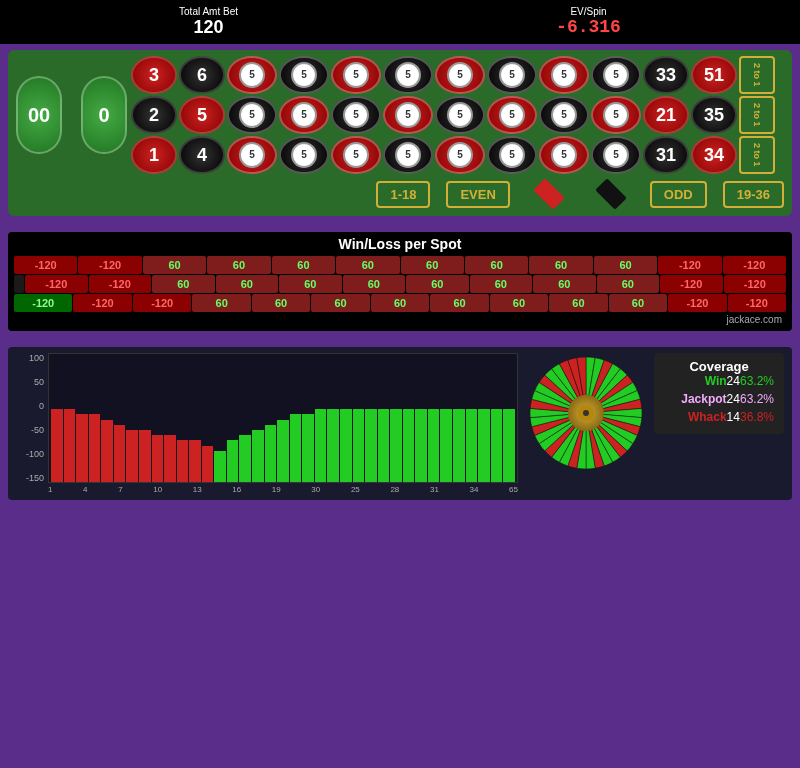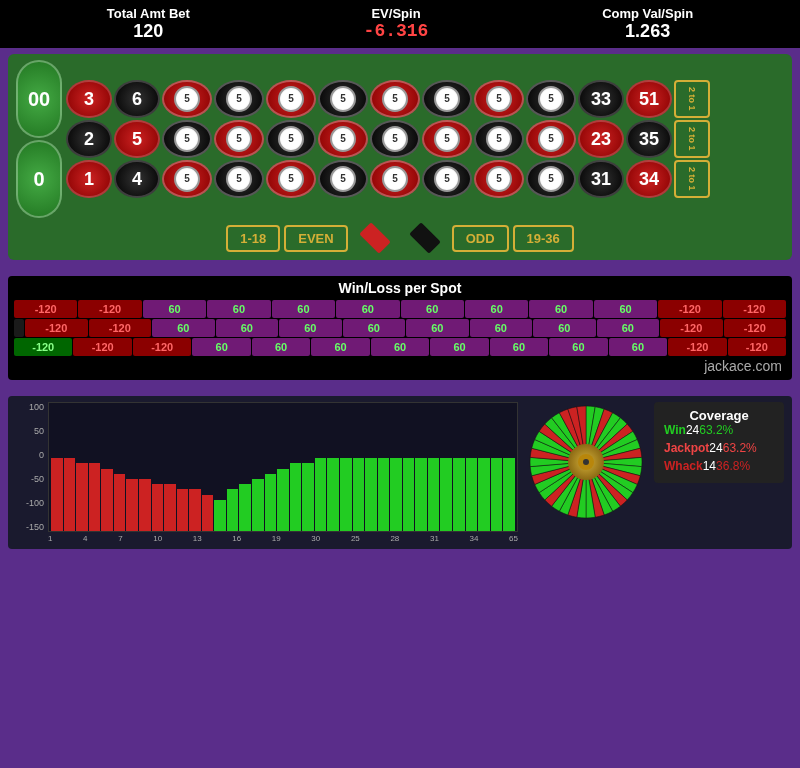--- a/index.html
+++ b/index.html
@@ -14,42 +14,42 @@
     
     .stats-bar {
       background: #000;
       color: #fff;
       display: flex;
       justify-content: space-around;
       padding: 6px 20px;
       text-align: center;
     }
     .stats-bar .stat-label {
-      font-size: 13px;
-      font-weight: bold;
+      font-size: 10px;
+      font-weight: normal;
     }
     .stats-bar .stat-value {
       font-size: 18px;
       font-weight: bold;
     }
     .stat-value.negative { color: #ff4444; font-family: Liberation Mono, monospace; }
     .stat-value.positive { color: #fff; }
 
     
     .roulette-section {
       background: #2a6b2a;
       margin: 6px 8px;
       border-radius: 6px;
       padding: 6px 8px;
     }
 
     .zero-cell {
       display: flex;
-      flex-direction: column;
-      gap: 2px;
+      flex-direction: row;
+      gap: 19px;
     }
 
     .cell {
       width: 50px;
       height: 38px;
       border-radius: 50%;
       display: flex;
       align-items: center;
       justify-content: center;
       font-weight: bold;
@@ -122,22 +122,22 @@
       color: #d4af37;
       border-radius: 4px;
       padding: 4px 12px;
       font-size: 13px;
       font-weight: bold;
       background: transparent;
     }
 
     .bet-row2 {
       display: flex;
-      gap: 4px;
-      justify-content: center;
+      gap: 16px;
+      justify-content: flex-end;
       margin-top: 4px;
       align-items: center;
     }
 
     .diamond-red {
       width: 40px;
       height: 24px;
       background: #cc2222;
       transform: rotate(45deg) scale(0.7);
       border-radius: 3px;
@@ -183,26 +183,26 @@
     }
     .wl-cell {
       flex: 1;
       text-align: center;
       font-size: 11px;
       font-weight: bold;
       padding: 3px 8px;
       border-radius: 2px;
     }
     .wl-neg { background: #8b0000; color: #ff6666; }
-    .wl-pos { background: #701a75; color: #66ff66; }
+    .wl-pos { background: #7f1d1d; color: #66ff66; }
     .wl-green { background: #006600; color: #88ff88; }
     .jackace {
       text-align: right;
       color: #aaa;
-      font-size: 14px;
+      font-size: 10px;
       padding: 2px 4px;
     }
 
     
     .outcome-section {
       background: #1a1a2e;
       margin: 4px 8px;
       border-radius: 4px;
       padding: 6px 8px;
     }
@@ -238,27 +238,27 @@
       min-width: 130px;
     }
     .coverage-title {
       color: #fff;
       font-weight: bold;
       font-size: 13px;
       text-align: center;
     }
     .coverage-row {
       display: flex;
-      justify-content: flex-start;
+      justify-content: flex-end;
       margin-bottom: 4px;
       font-size: 12px;
     }
     .cov-label { font-weight: bold; }
     .cov-win { color: #22cc22; }
-    .cov-jackpot { color: #ef4444; }
+    .cov-jackpot { color: #f0abfc; }
     .cov-whack { color: #cc2222; }
     .cov-val { color: #fff; }
 
     
     .zero-big {
       width: 46px;
       height: 78px;
       border-radius: 24px;
       display: flex;
       align-items: center;
@@ -275,24 +275,20 @@
 
 <div class="stats-bar">
   <div>
     <div class="stat-label">Total Amt Bet</div>
     <div class="stat-value positive">120</div>
   </div>
   <div>
     <div class="stat-label">EV/Spin</div>
     <div class="stat-value negative">-6.316</div>
   </div>
-  <div>
-    <div class="stat-label">Comp Val/Spin</div>
-    <div class="stat-value positive">1.263</div>
-  </div>
 </div>
 
 <div class="roulette-section">
   <div style="display:flex; gap:4px; align-items:center;">
 
     <div class="zero-cell">
       <div class="zero-big">00</div>
       <div class="zero-big">0</div>
     </div>
 
@@ -318,21 +314,21 @@
         <div class="number-cell black">2</div>
         <div class="number-cell red">5</div>
         <div class="cell black has-chip"></div>
         <div class="cell red has-chip"></div>
         <div class="cell black has-chip"></div>
         <div class="cell red has-chip"></div>
         <div class="cell black has-chip"></div>
         <div class="cell red has-chip"></div>
         <div class="cell black has-chip"></div>
         <div class="cell red has-chip"></div>
-        <div class="number-cell red">23</div>
+        <div class="number-cell red">21</div>
         <div class="number-cell black">35</div>
         <div class="col-2to1">2 to 1</div>
       </div>
 
       <div style="display:flex; gap:2px;">
         <div class="number-cell red">1</div>
         <div class="number-cell black">4</div>
         <div class="cell red has-chip"></div>
         <div class="cell black has-chip"></div>
         <div class="cell red has-chip"></div>

